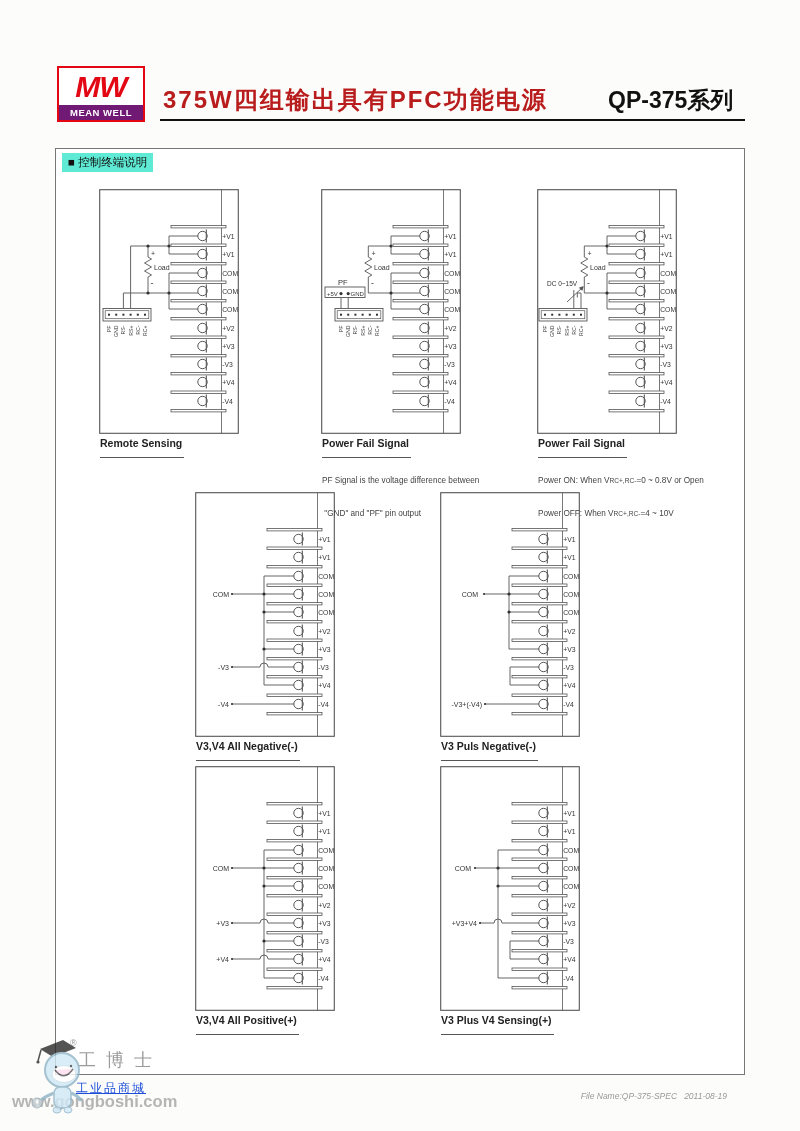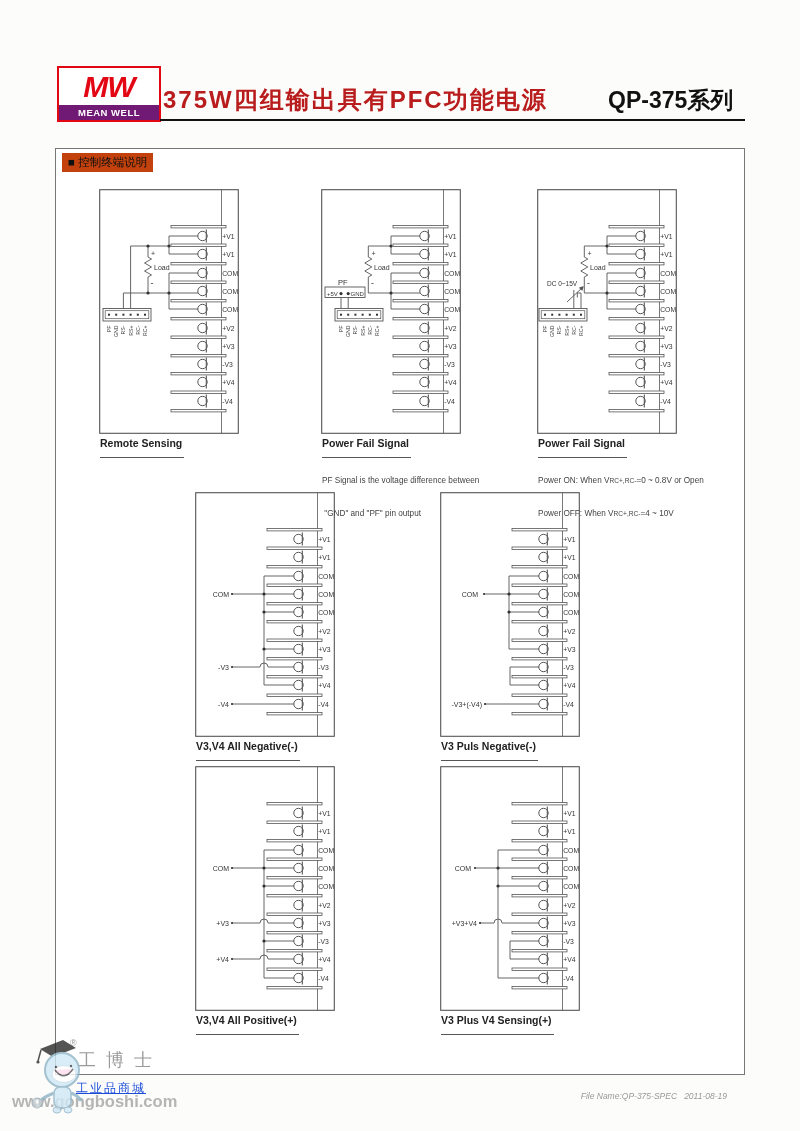--- a/index.html
+++ b/index.html
@@ -1,27 +1,27 @@
 <!DOCTYPE html>
 <html><head>
 <meta charset="utf-8">
 <style>
   html,body{margin:0;padding:0;}
   body{width:800px;height:1131px;position:relative;background:#fcfcfa;font-family:"Liberation Sans",sans-serif;color:#222;overflow:hidden;}
   .abs{position:absolute;}
   
-  .logo{left:57px;top:66px;width:104px;height:56px;border:2px solid #e30613;background:#fff;box-sizing:border-box;}
+  .logo{left:57px;top:66px;width:88px;height:56px;border:2px solid #e30613;background:#fff;box-sizing:border-box;}
   .logo-mw{height:37px;display:flex;align-items:center;justify-content:center;font-size:30px;font-weight:bold;font-style:italic;color:#e30613;letter-spacing:-1px;}
   .logo-brand{height:15px;background:#701a75;color:#fff;font-size:9.5px;font-weight:bold;display:flex;align-items:center;justify-content:center;letter-spacing:.5px;}
   .title{left:163px;top:84px;font-size:24px;font-weight:bold;letter-spacing:2px;color:#b91c1c;white-space:nowrap;}
   .series{left:608px;top:85px;font-size:23px;font-weight:bold;color:#111;white-space:nowrap;}
   .title-rule{left:160px;top:119px;width:585px;height:2.4px;background:#111;}
   
   .content-box{left:55px;top:148px;width:690px;height:927px;border:1.2px solid #777;background:#fff;box-sizing:border-box;}
-  .section-chip{left:62px;top:153px;background:#c2410c;color:#111;font-size:11.5px;padding:2px 6px;white-space:nowrap;}
+  .section-chip{left:62px;top:153px;background:#5eead4;color:#111;font-size:11.5px;padding:2px 6px;white-space:nowrap;}
   
   svg.diag{position:absolute;width:140px;height:245px;}
   .cap{position:absolute;font-size:10.5px;font-weight:bold;color:#222;white-space:nowrap;}
   .cap span{border-bottom:1.2px solid #555;padding-bottom:8px;padding-right:2px;}
   .note{position:absolute;font-size:8.2px;color:#444;line-height:11px;white-space:pre;}
   .sub{font-size:6.6px;}
   
   .wm-reg{left:70px;top:1038px;font-size:9px;color:#9a9a9a;}
   .wm-name{left:78px;top:1048px;font-size:18px;color:#9b9b9b;letter-spacing:10px;}
   .wm-sub{left:76px;top:1080px;font-size:12px;color:#1d4ed8;text-decoration:underline;letter-spacing:2px;}

